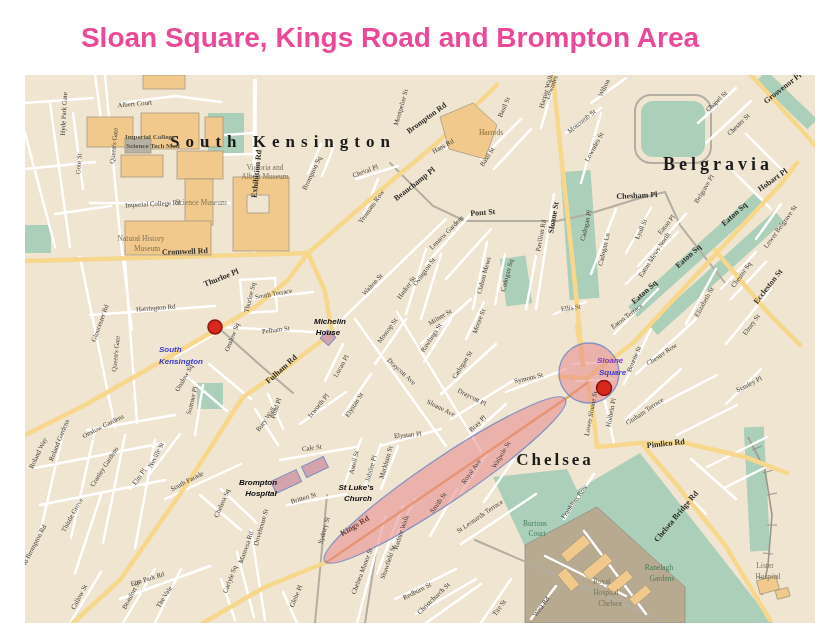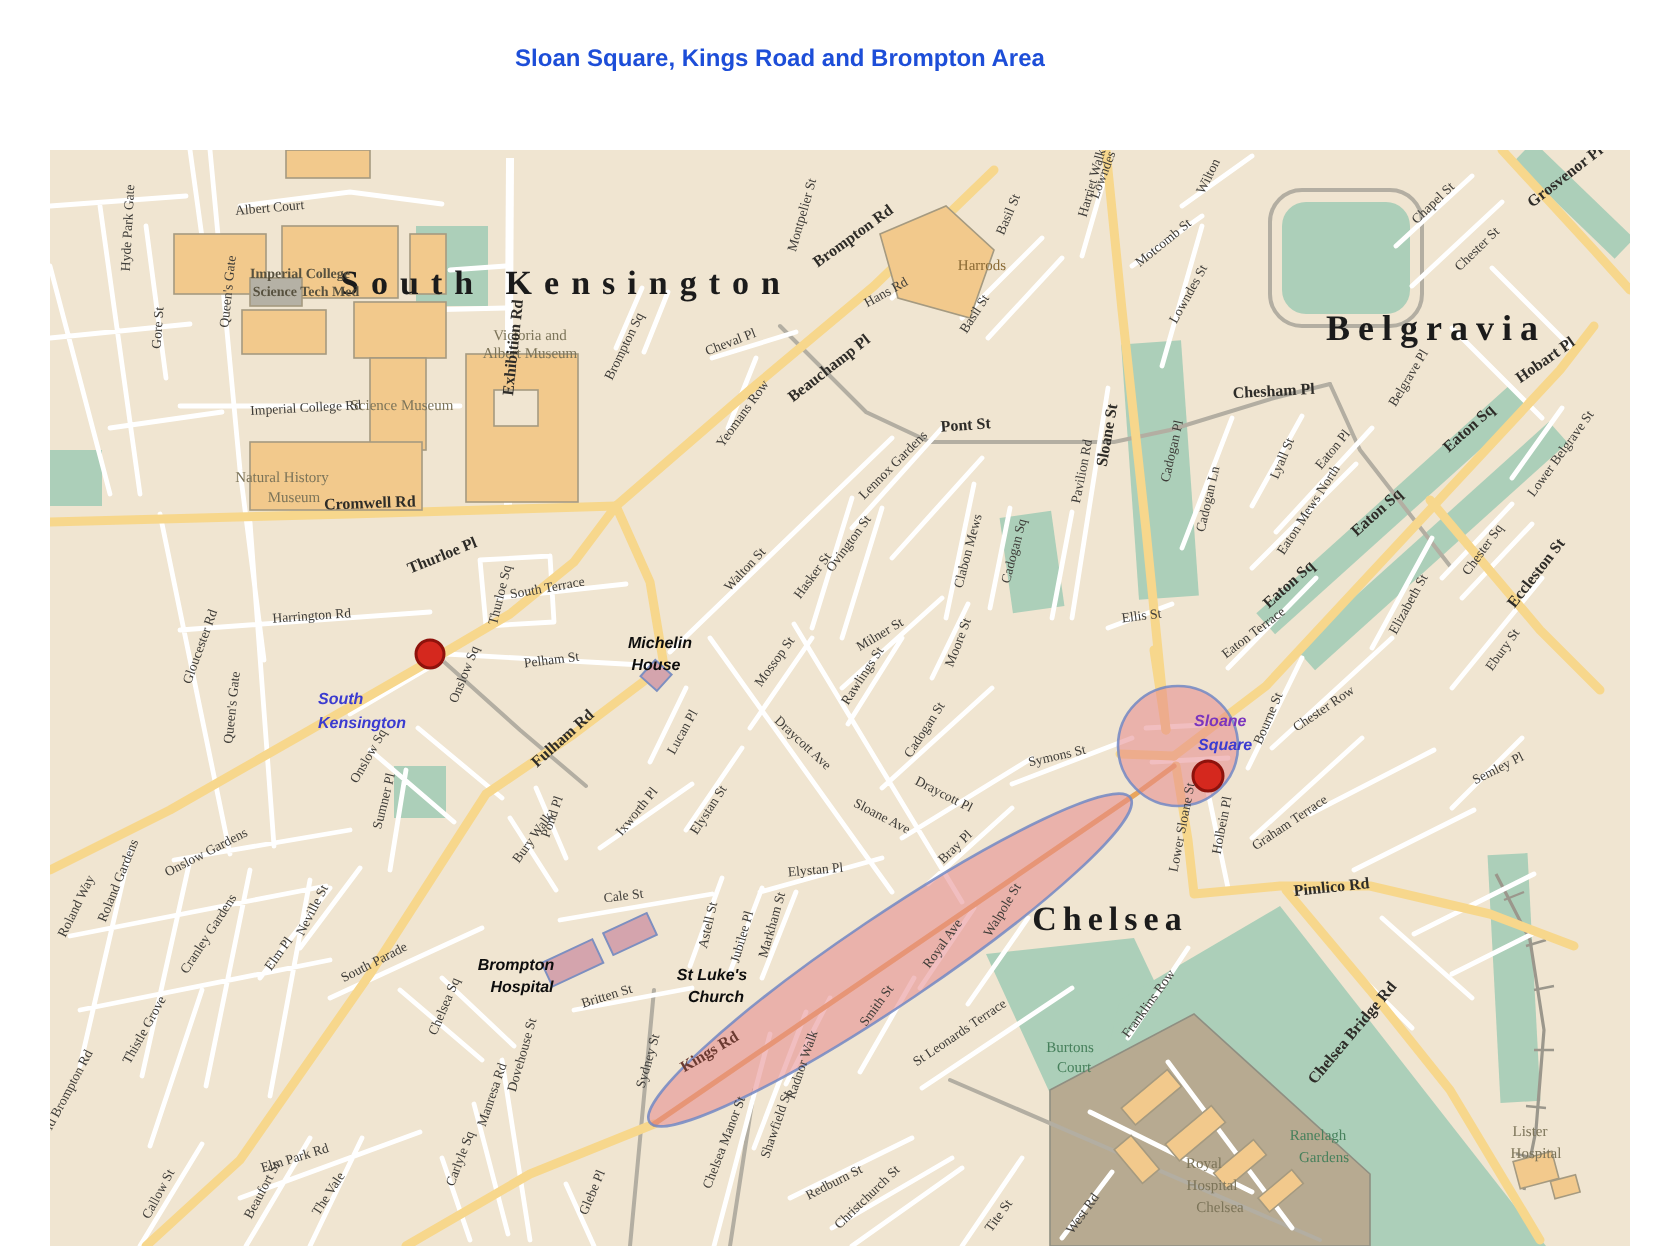--- a/index.html
+++ b/index.html
@@ -1,19 +1,19 @@
 <!DOCTYPE html>
 <html><head>
 <meta charset="utf-8">
 <style>
   html,body{margin:0;padding:0;background:#ffffff;width:840px;height:630px;overflow:hidden;
     font-family:"Liberation Sans",sans-serif;}
   #stage{position:relative;width:840px;height:630px;background:#ffffff;}
   #title{position:absolute;left:25px;top:22px;width:730px;text-align:center;
-    font-size:12px;font-weight:bold;color:#1d4ed8;font-family:"Liberation Sans",sans-serif;}
+    font-size:28px;font-weight:bold;color:#ec4899;font-family:"Liberation Sans",sans-serif;}
   #map-wrap{position:absolute;left:25px;top:75px;width:790px;height:548px;background:#f0e5d1;}
   svg{display:block}
   
   text{font-family:"Liberation Serif",serif;text-anchor:middle;}
   .lbl-st{font-size:6.8px;fill:#3e3c38;}
   .lbl-stb{font-size:8px;font-weight:bold;fill:#2e2c28;}
   .lbl-dist{font-size:17px;font-weight:bold;fill:#1b1b1b;}
   .lbl-place{font-size:7.5px;fill:#7c7459;}
   .lbl-placeb{font-size:7px;font-weight:bold;fill:#57513f;}
   .lbl-poi{font-family:"Liberation Sans",sans-serif;font-size:8px;font-weight:bold;font-style:italic;fill:#0d0d0d;}

